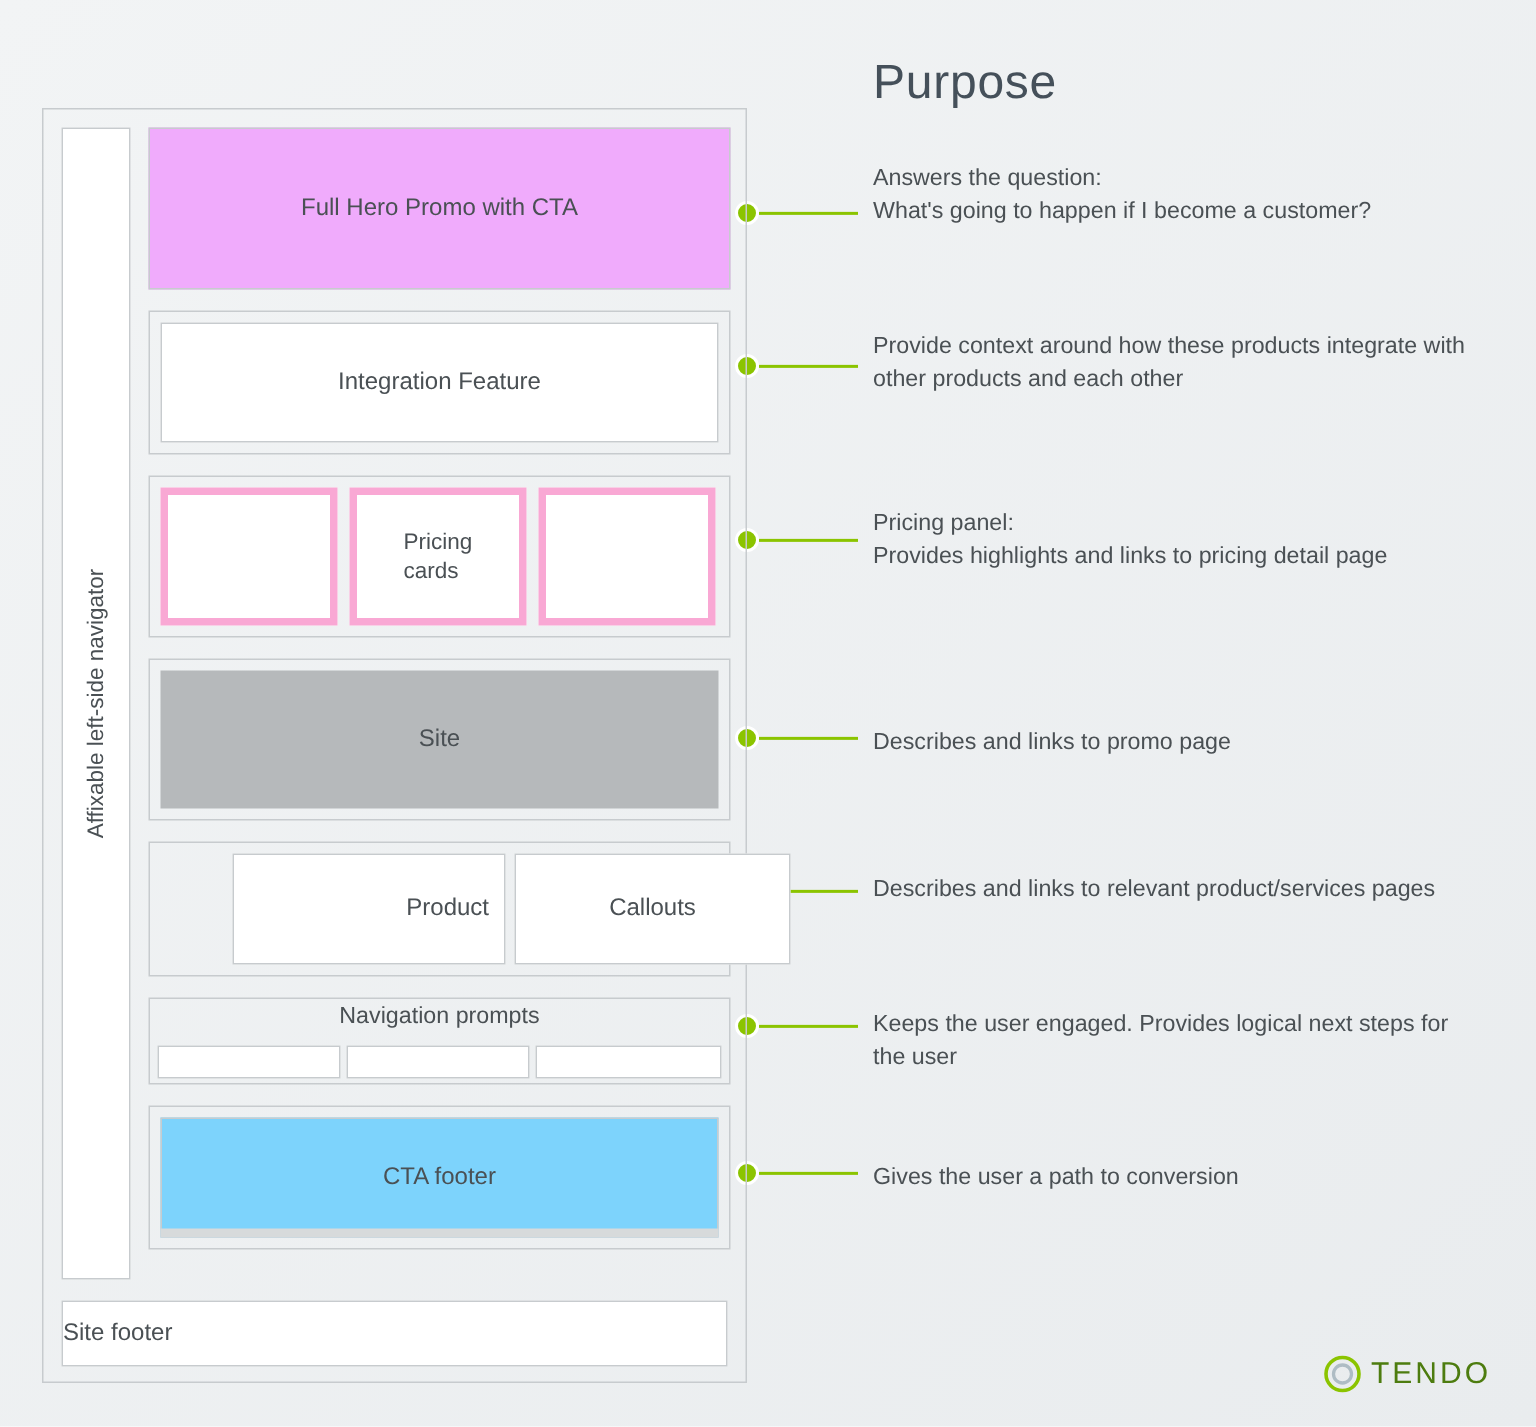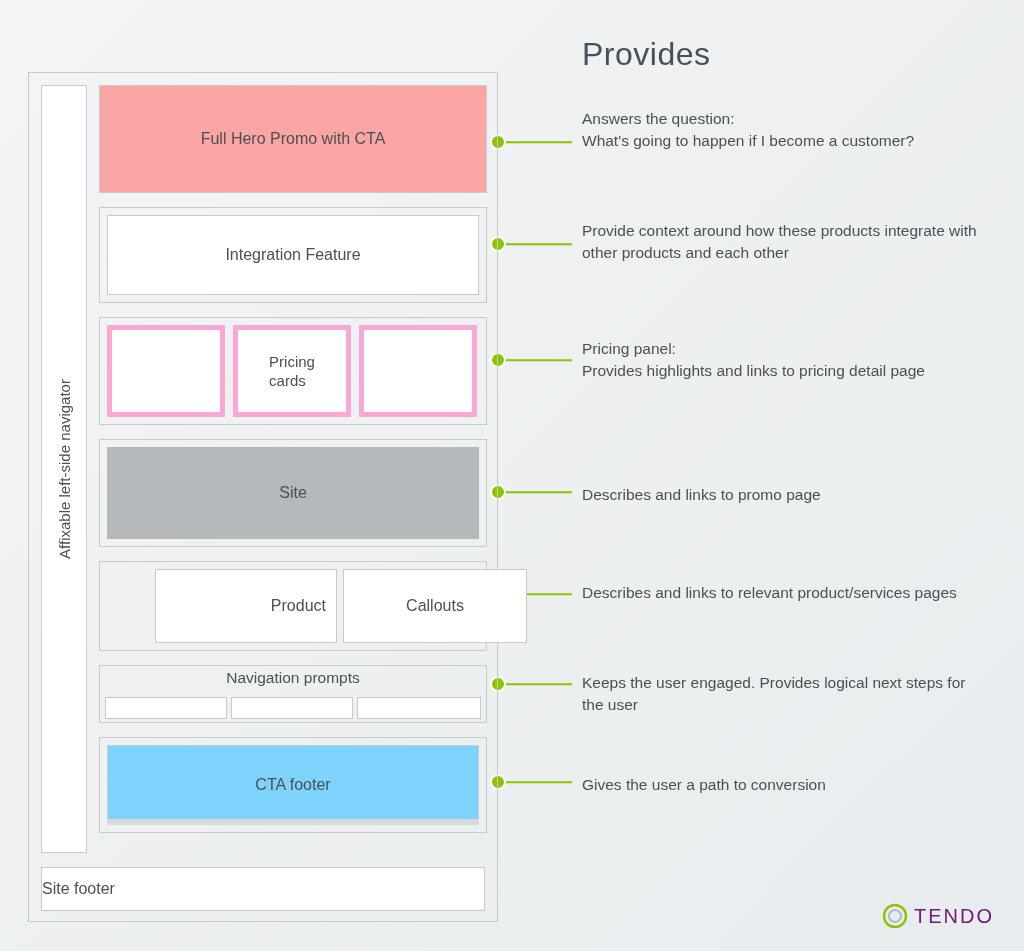--- a/index.html
+++ b/index.html
@@ -76,21 +76,21 @@
   .block {
     border: 1px solid #c7cbce;
     background: #fff;
     display: flex;
     align-items: center;
     justify-content: center;
     font-size: 16px;
     color: #4a5054;
     text-align: center;
   }
-  .shaded { background: #fca5a5; }
+  .shaded { background: #f0abfc; }
 
   .row { position: absolute; left: 0; width: 388px; }
 
   
   .hero { top: 0; height: 108px; }
 
   
   .integ-wrap { top: 122px; height: 96px; }
   .integ-wrap .outer { position:absolute; inset:0; border:1px solid #c7cbce; }
   .integ-wrap .inner {
@@ -176,29 +176,29 @@
     position:absolute; height:1.5px; background:#8bc400;
     transform: translateY(-50%);
   }
 
   
   .logo {
     position:absolute; right:30px; bottom:22px;
     display:flex; align-items:center; gap:6px;
   }
   .logo-text {
-    font-size:20px; letter-spacing:2px; color:#701a75; font-weight:500;
+    font-size:20px; letter-spacing:2px; color:#4d7c0f; font-weight:500;
   }
 </style>
 </head>
 <body>
 
 <div class="canvas">
 
-  <div class="heading">Provides</div>
+  <div class="heading">Purpose</div>
 
   <div class="desc" style="top:108px">Answers the question:<br>What's going to happen if I become a customer?</div>
   <div class="desc" style="top:220px">Provide context around how these products integrate with other products and each other</div>
   <div class="desc" style="top:338px">Pricing panel:<br>Provides highlights and links to pricing detail page</div>
   <div class="desc" style="top:484px">Describes and links to promo page</div>
   <div class="desc" style="top:582px">Describes and links to relevant product/services pages</div>
   <div class="desc" style="top:672px">Keeps the user engaged. Provides logical next steps for the user</div>
   <div class="desc" style="top:774px">Gives the user a path to conversion</div>
 
   <div class="dot" style="left:498px; top:142px"></div>

